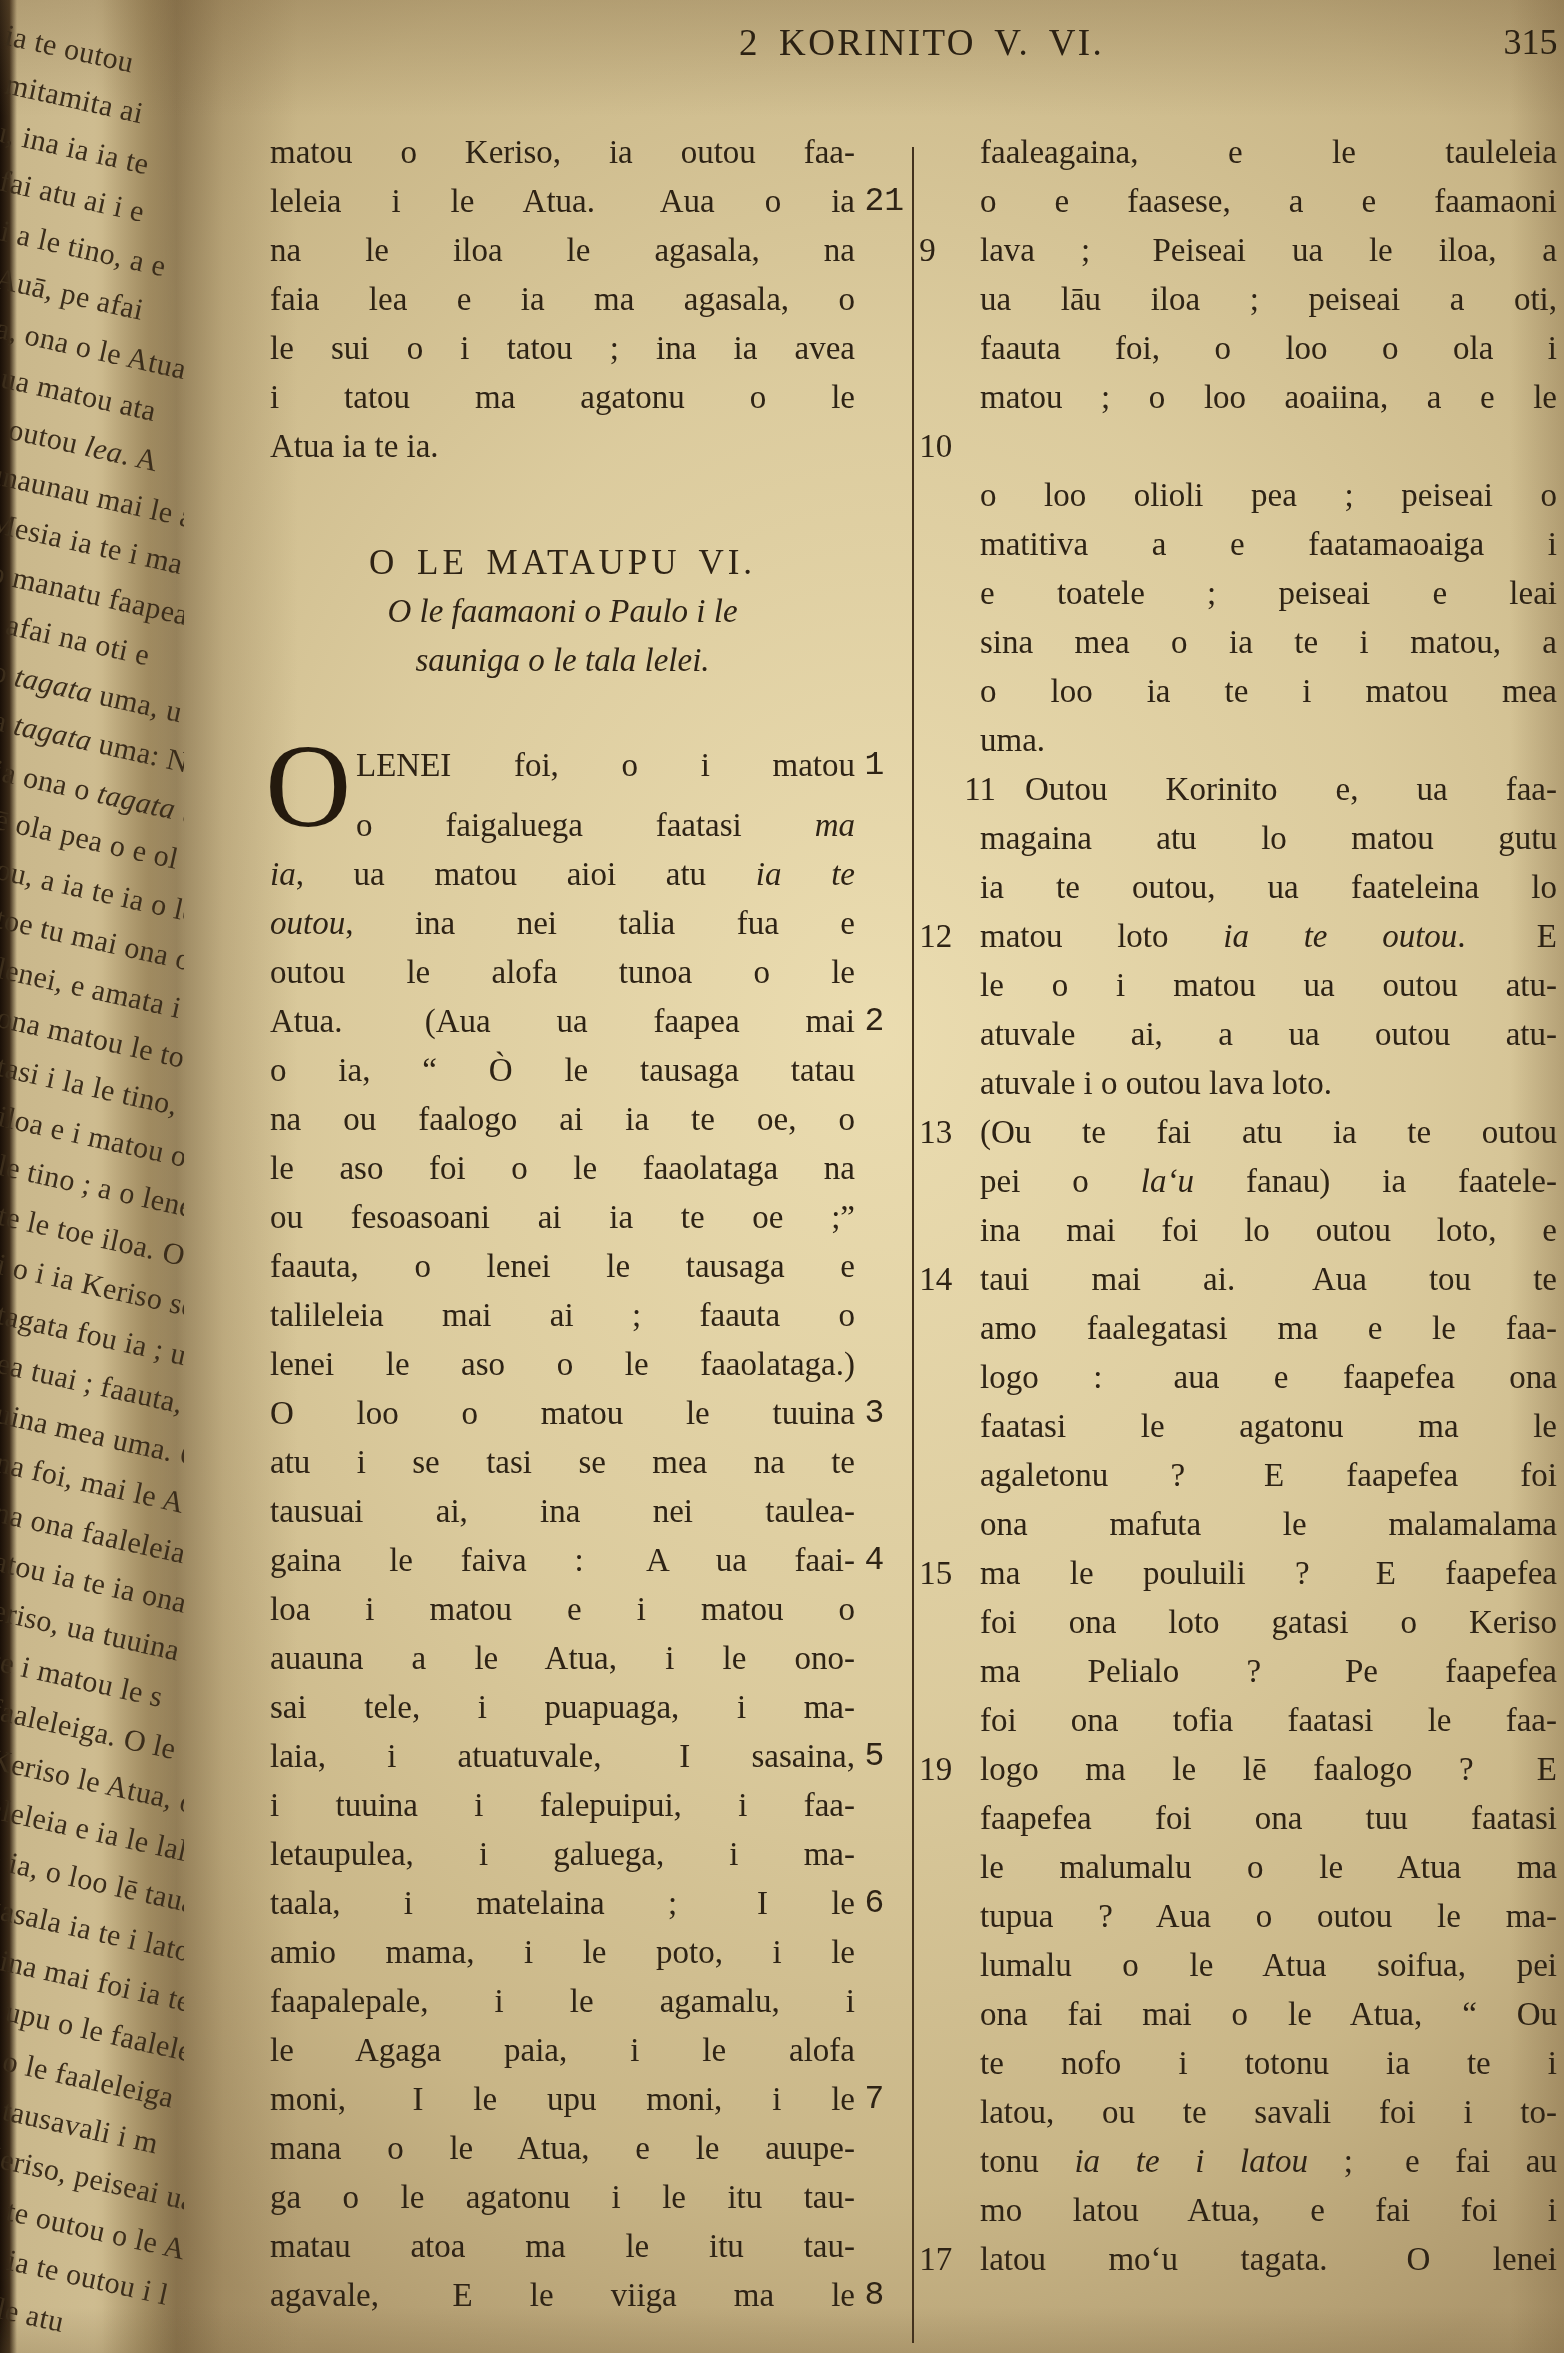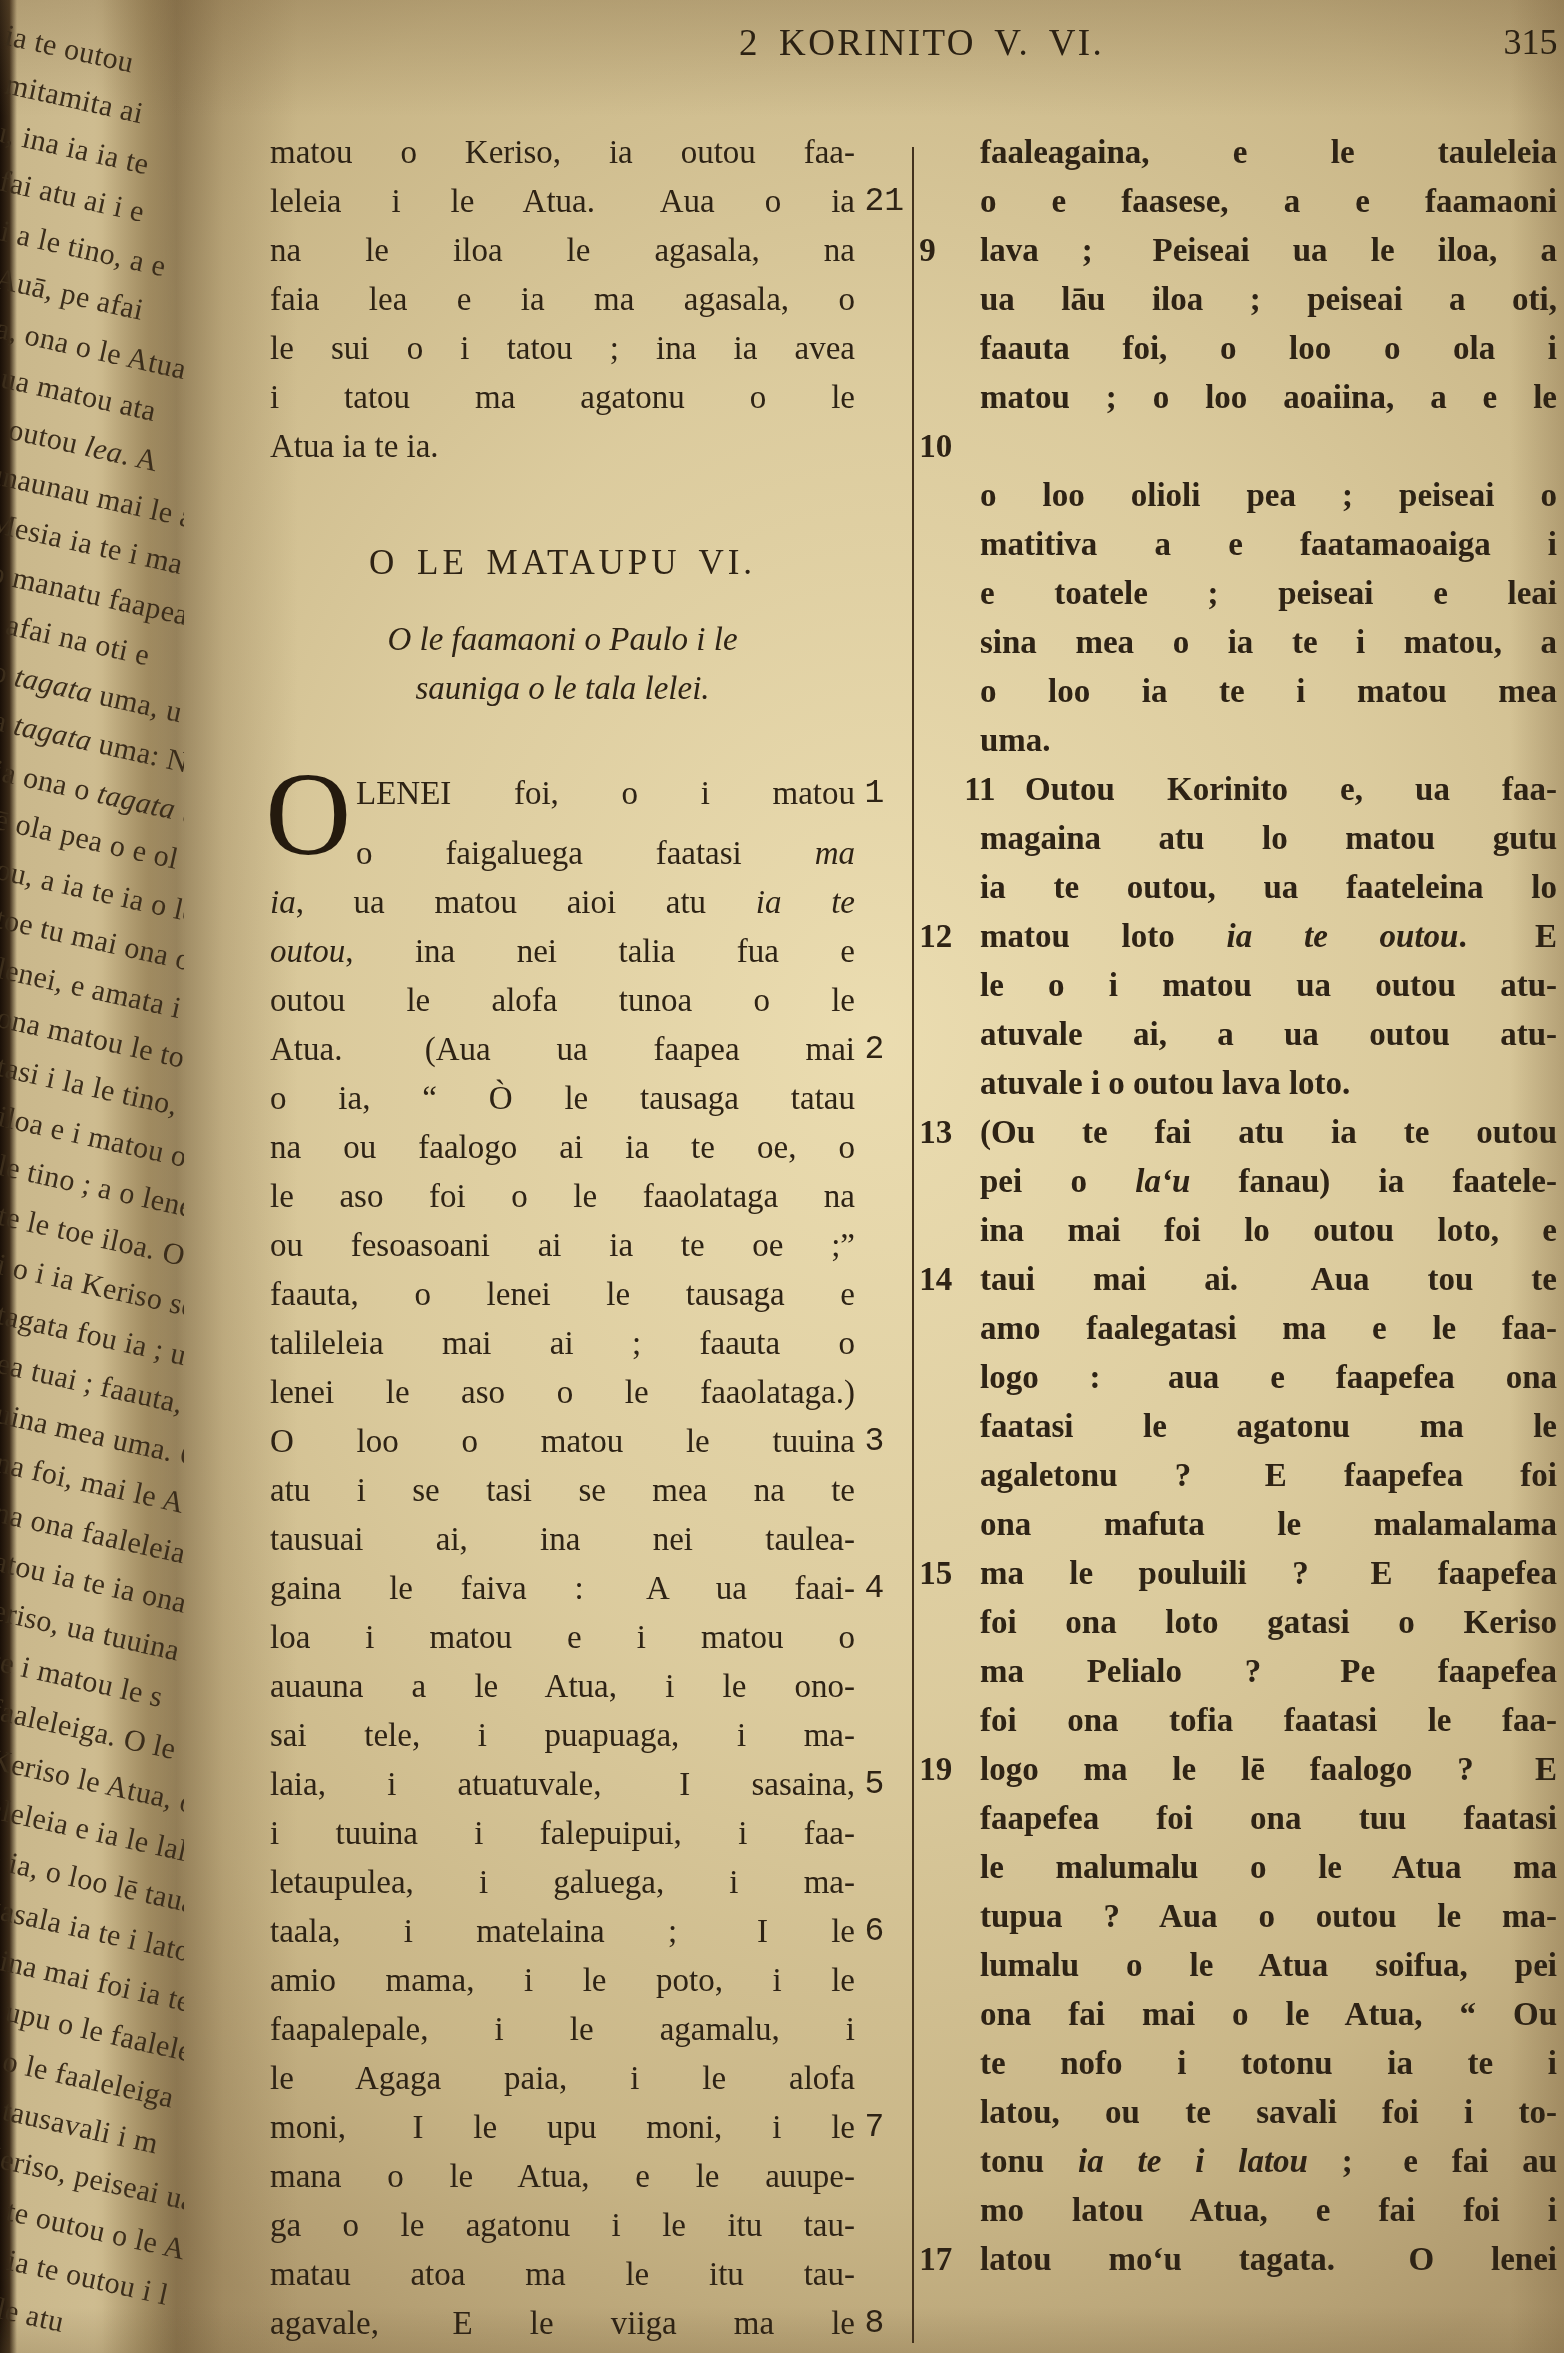--- a/index.html
+++ b/index.html
@@ -28,32 +28,32 @@
   #header-row{position:absolute;left:276px;top:20.3px;width:1291px;height:45px;z-index:3;}
   #running-title{
     position:absolute;left:0;width:100%;text-align:center;
     font-size:37px;letter-spacing:2.3px;word-spacing:7.8px;line-height:45px;color:#2b2113;
   }
   #page-number{position:absolute;right:9.4px;top:0;font-size:36px;line-height:45px;color:#2b2113;}
   
   #divider{position:absolute;left:912px;top:147px;width:2.3px;height:2196px;background:#42311d;z-index:3;}
   .col{position:absolute;top:128px;font-size:33px;z-index:3;}
   #col-left{left:270px;width:585px;}
-  #col-right{left:980px;width:577px;font-weight:bold;}
+  #col-right{left:980px;width:577px;}
   .tline{position:relative;height:49px;line-height:49px;text-align:justify;text-align-last:justify;-moz-text-align-last:justify;}
   .tline.nojust{text-align-last:left;-moz-text-align-last:left;}
   .tline.indent{text-indent:45px;}
   .tline.dropind{padding-left:86px;margin-top:11px;}
   .it{font-style:italic;}
   .verse{position:absolute;top:0;line-height:inherit;font-size:33px;text-align:right;}
   #col-left .verse{left:calc(100% + 9.4px);width:38px;font-family:Liberation Mono, monospace;}
   #col-right .verse{right:calc(100% + 11.7px);width:49px;}
   
   #chapter-heading{margin-top:67px;height:49px;line-height:49px;text-align:center;font-size:35px;letter-spacing:3.9px;word-spacing:6.3px;}
-  #chapter-subtitle{margin-top:28px;text-align:center;font-style:italic;font-size:33px;}
+  #chapter-subtitle{text-align:center;font-style:italic;font-size:33px;}
   #chapter-subtitle div{height:49px;line-height:49px;}
   #vi-para{position:relative;margin-top:56px;}
   #drop-cap{position:absolute;left:-4.7px;top:-6.3px;font-size:119px;line-height:102px;color:#241a0e;}
 </style>
 </head>
 <body>
 
 <div id="canvas">
 
   <div class="shade spine-strip"></div>

